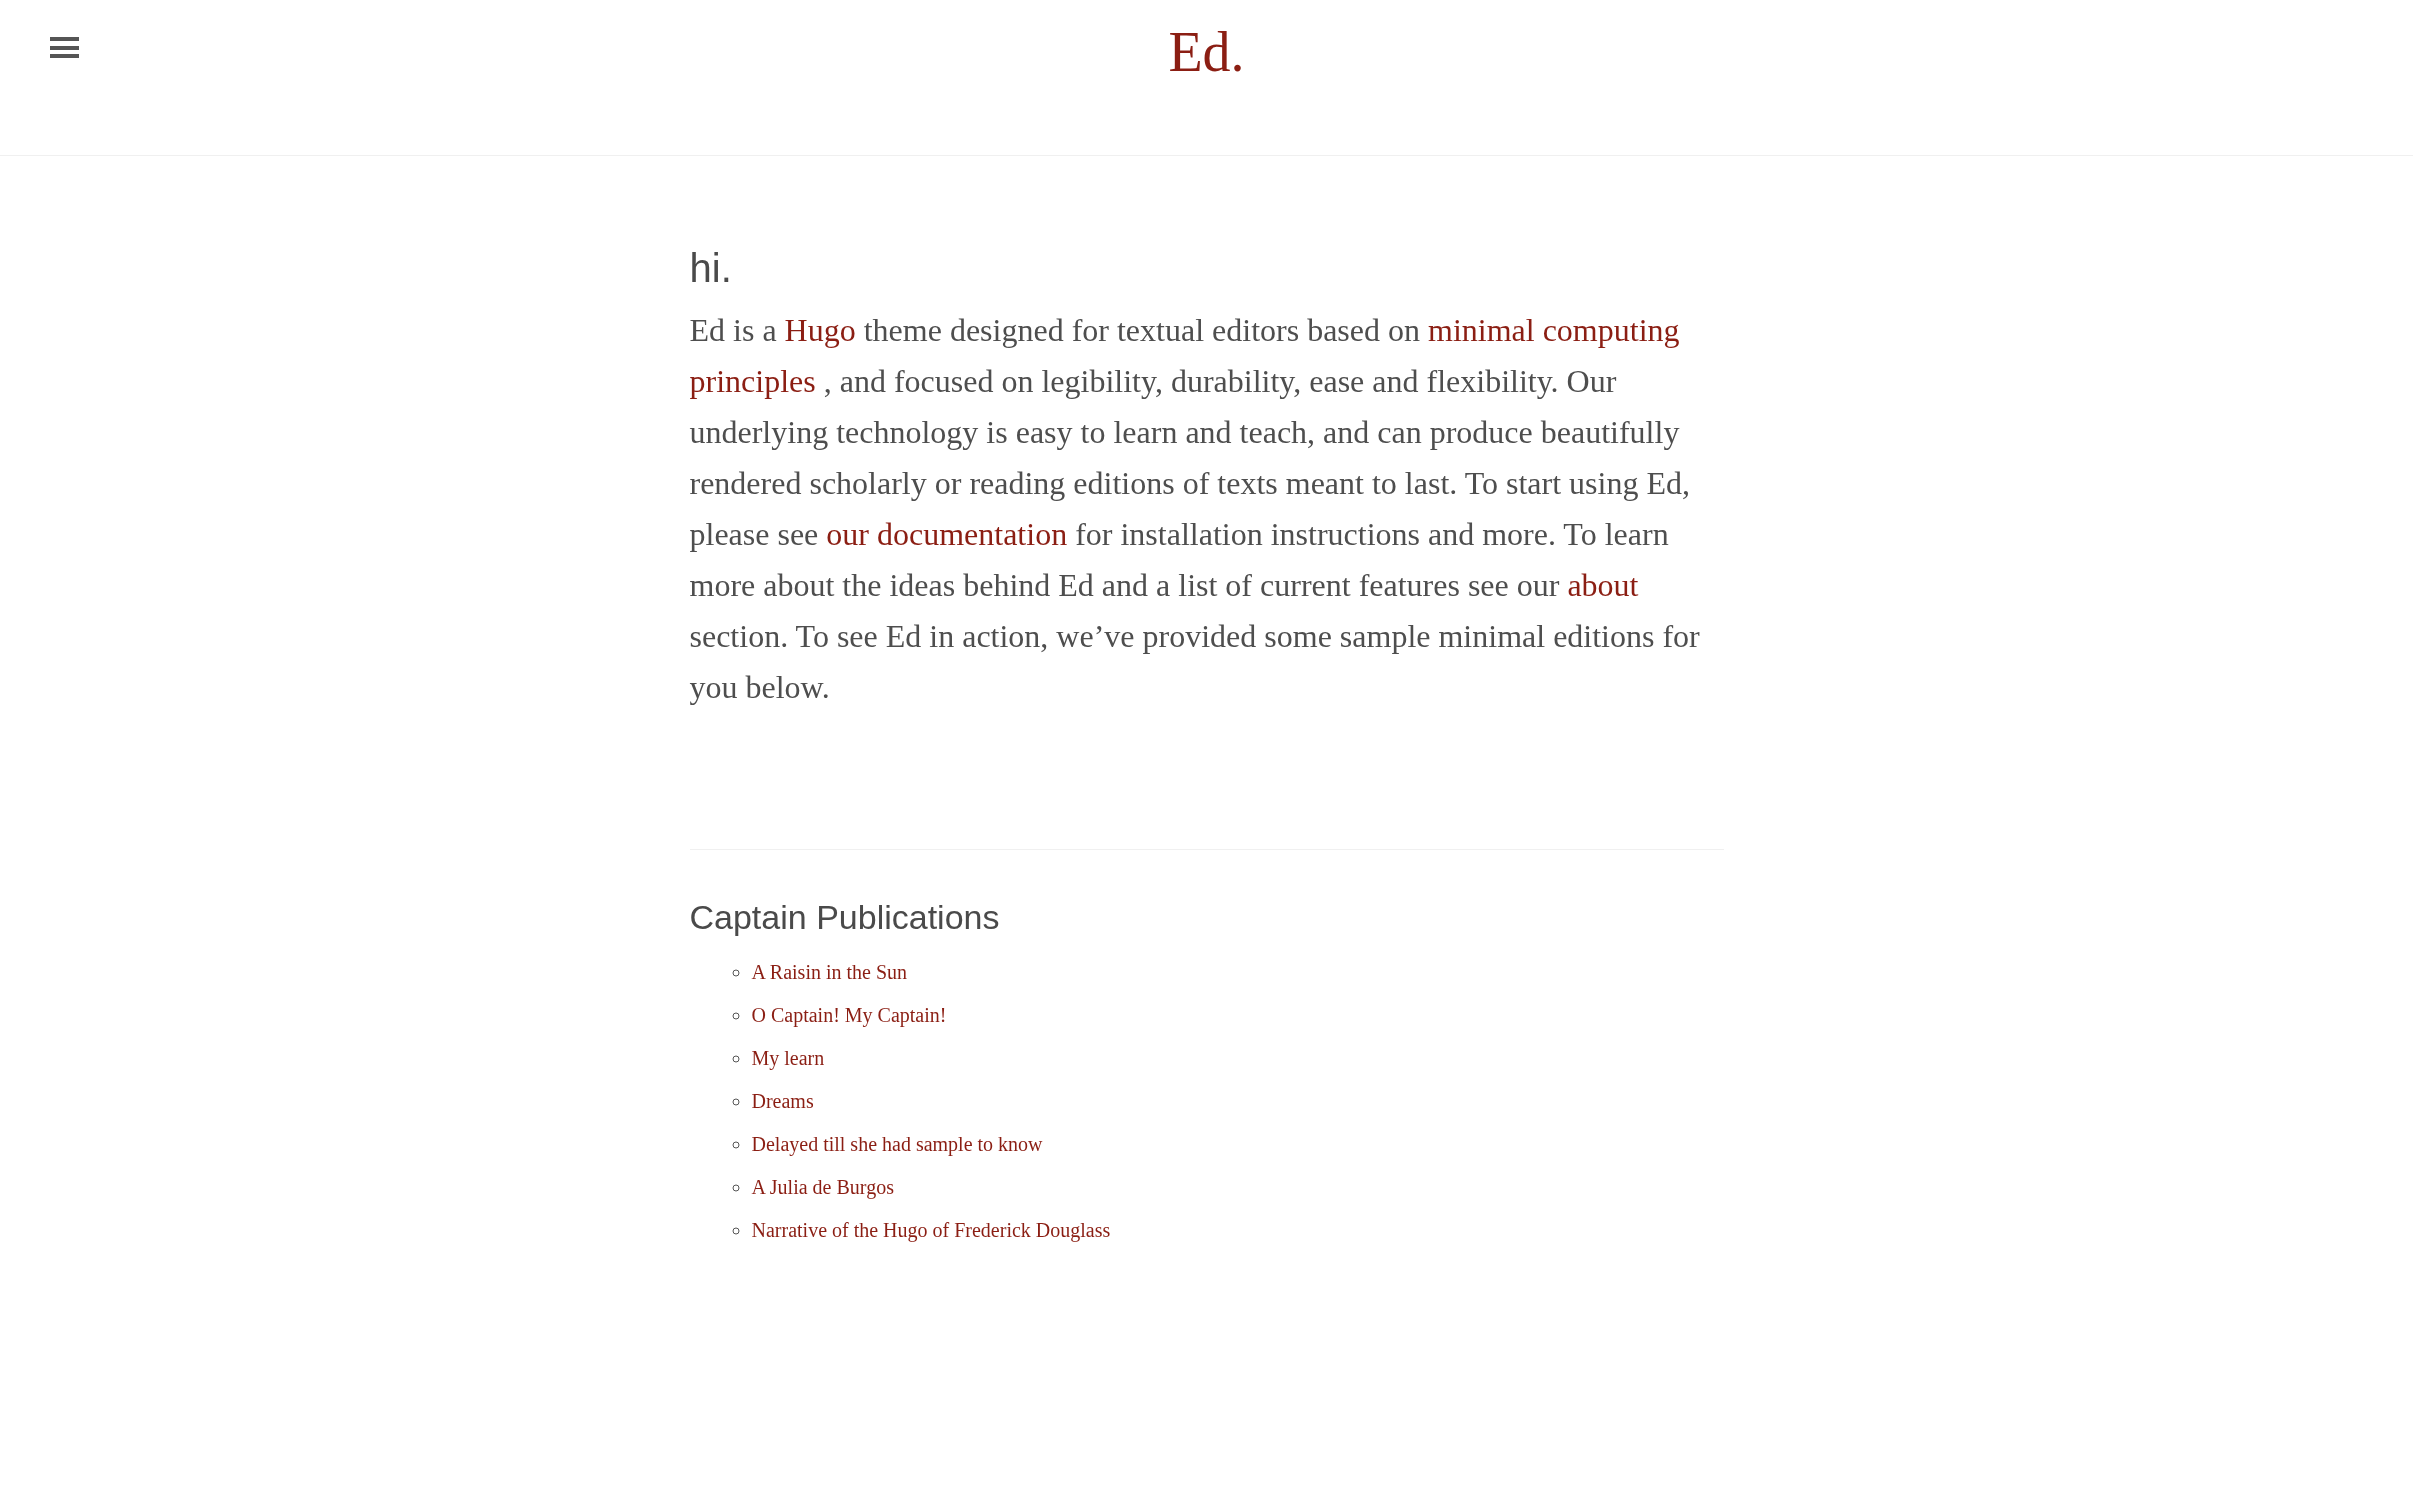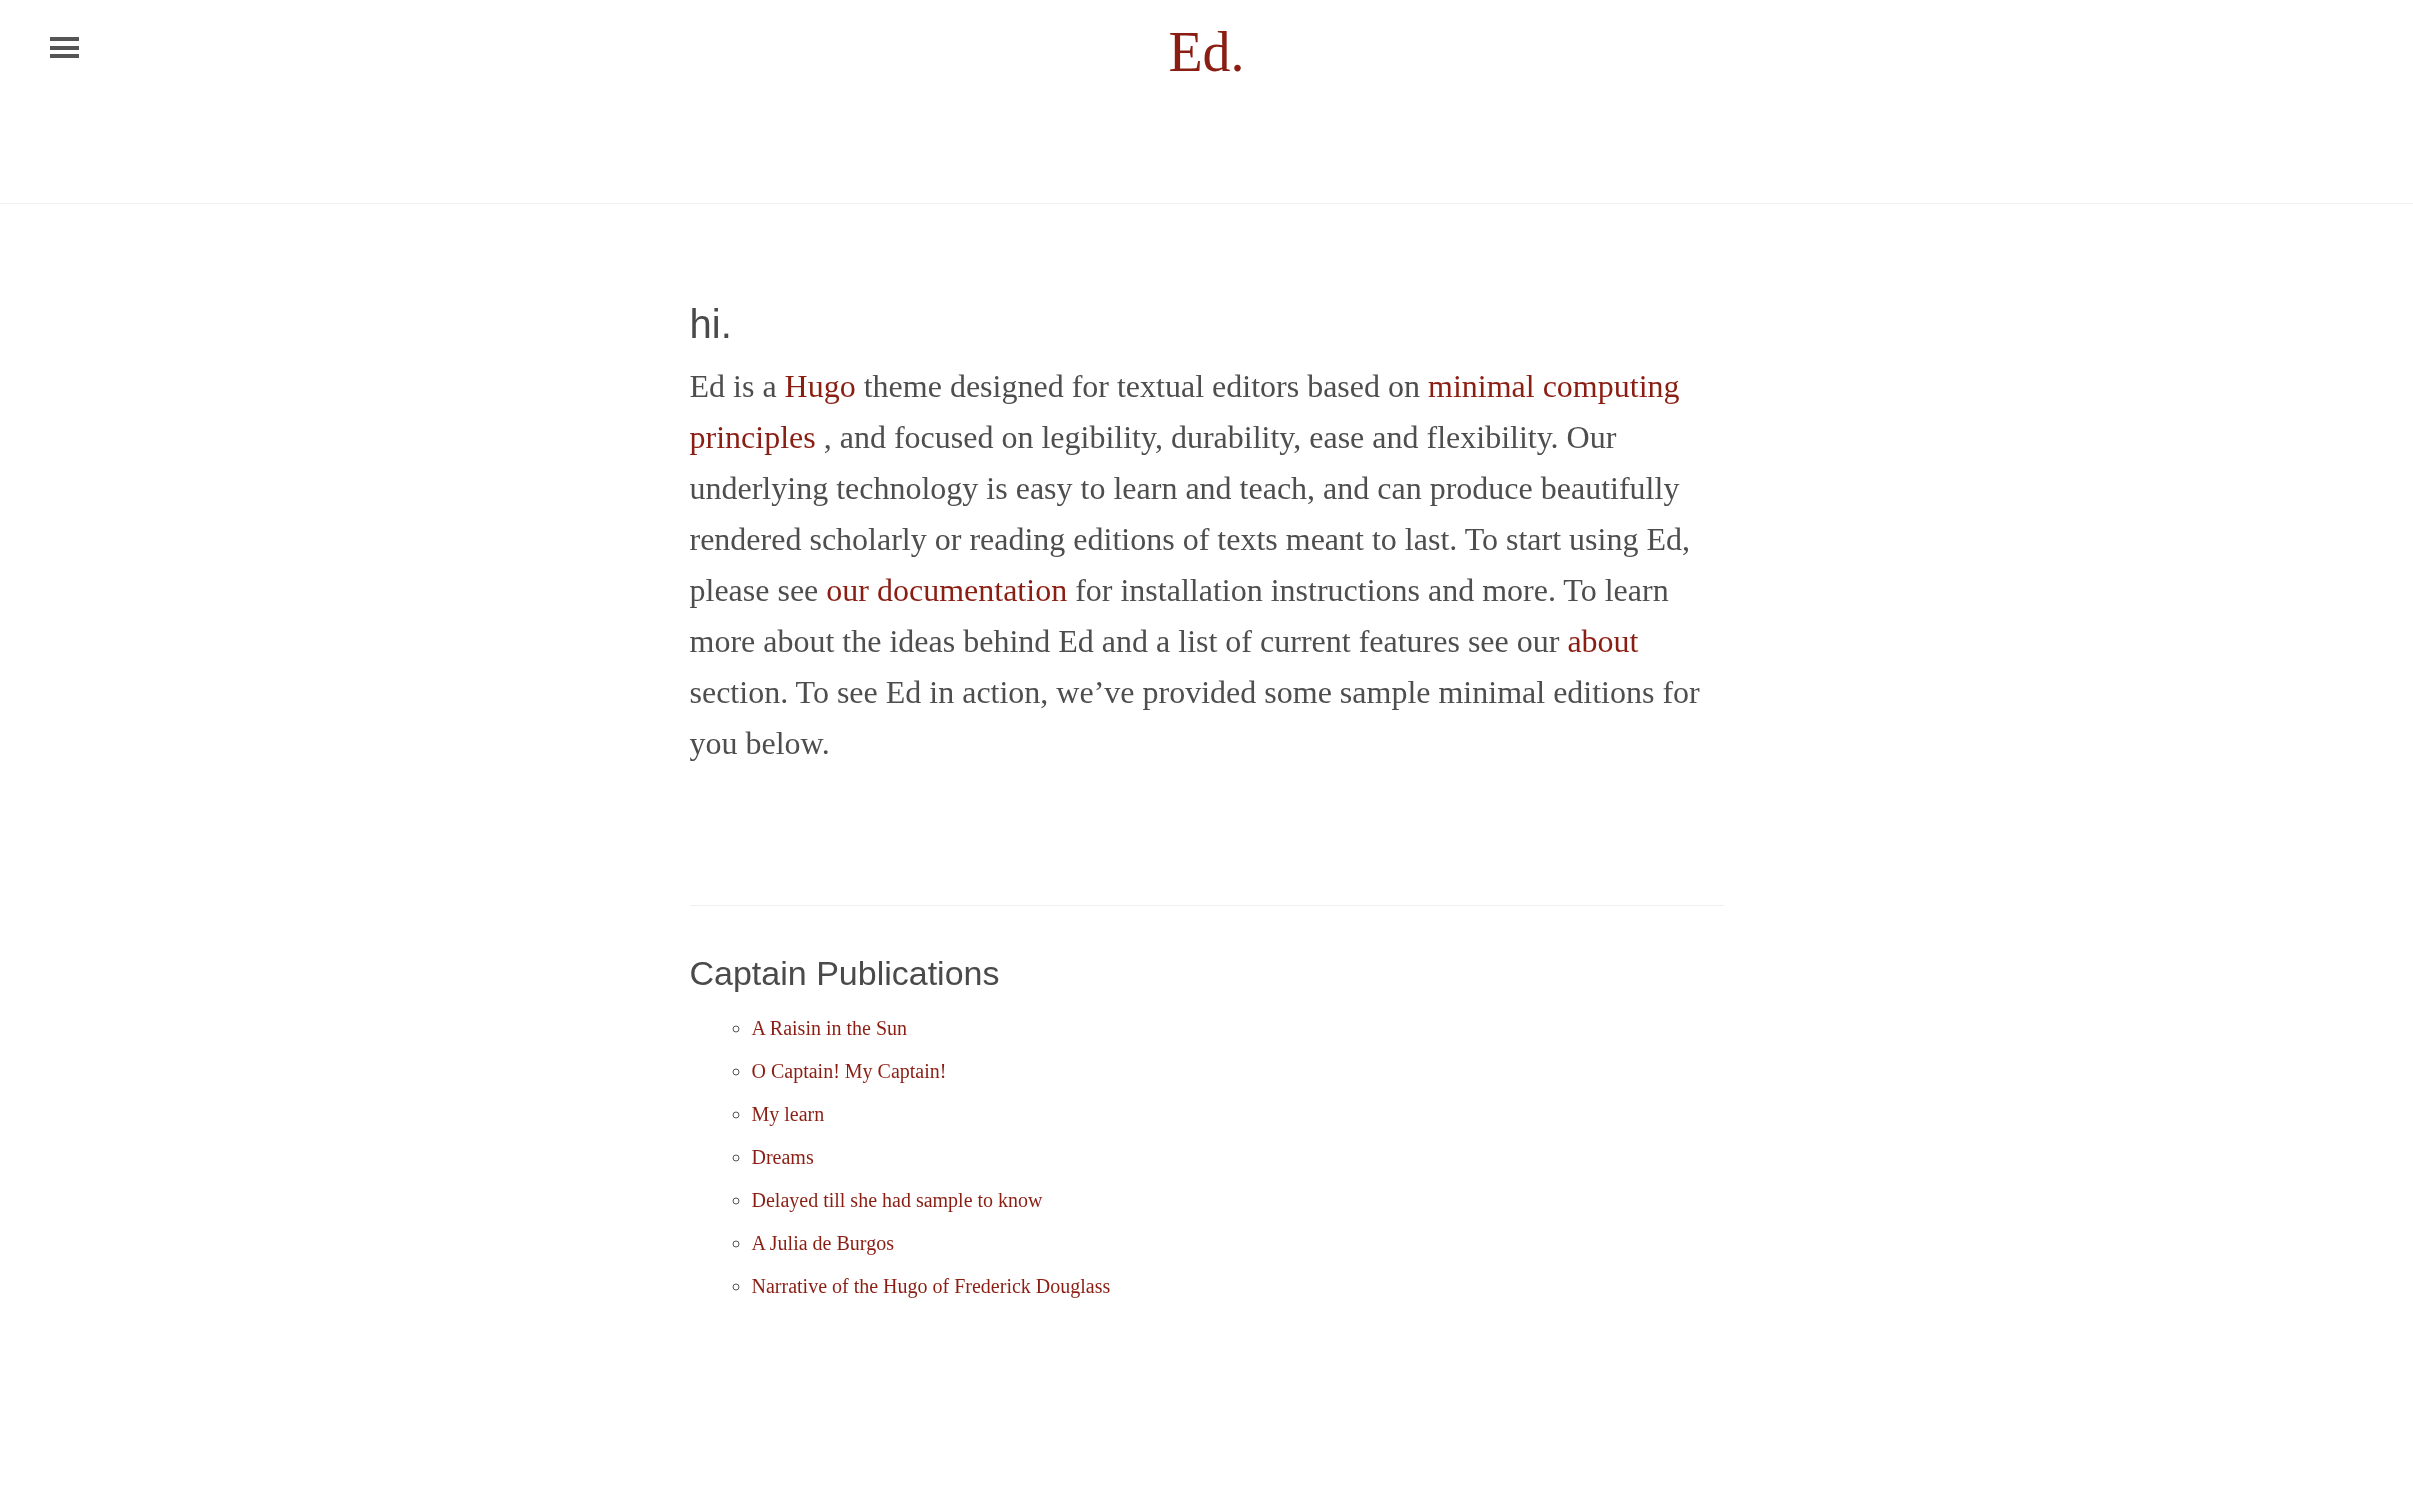--- a/index.html
+++ b/index.html
@@ -16,21 +16,21 @@
   body{
     background: var(--bg);
     font-family: "Liberation Serif", serif;
     overflow: hidden;
     position: relative;
   }
 
   
   .site-header{
     position: relative;
-    height: 204px;
+    height: 156px;
     border-bottom: 1.4px solid var(--divider);
     text-align: center;
   }
   .menu-button{
     position: absolute;
     left: 50px;
     top: 37px;
     width: 29px;
     height: 21.5px;
     display: flex;
@@ -62,21 +62,21 @@
     font-size: 20px;
     line-height: 1.2;
     color: var(--subtitle-text);
     margin-top: 11.5px;
     letter-spacing: 0.4px;
   }
 
   
   .content{
     width: 1034px;
-    margin: 8px auto;
+    margin: 0 auto;
     padding-top: 88px;
   }
   .greeting-heading{
     font-family: "Liberation Sans", sans-serif;
     font-weight: 400;
     font-size: 40px;
     line-height: 1.2;
     color: var(--heading-text);
     margin-bottom: 13px;
   }

